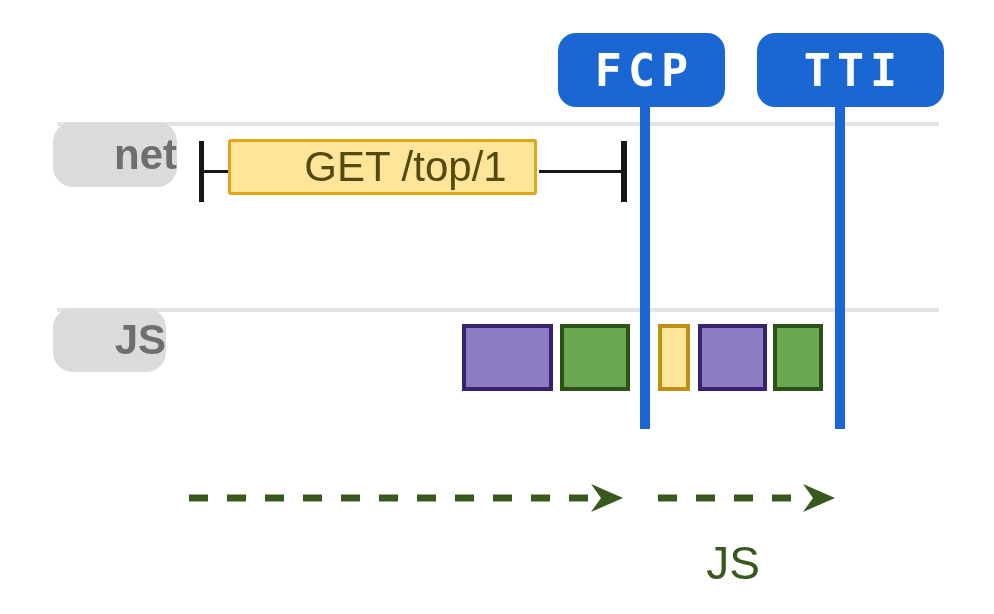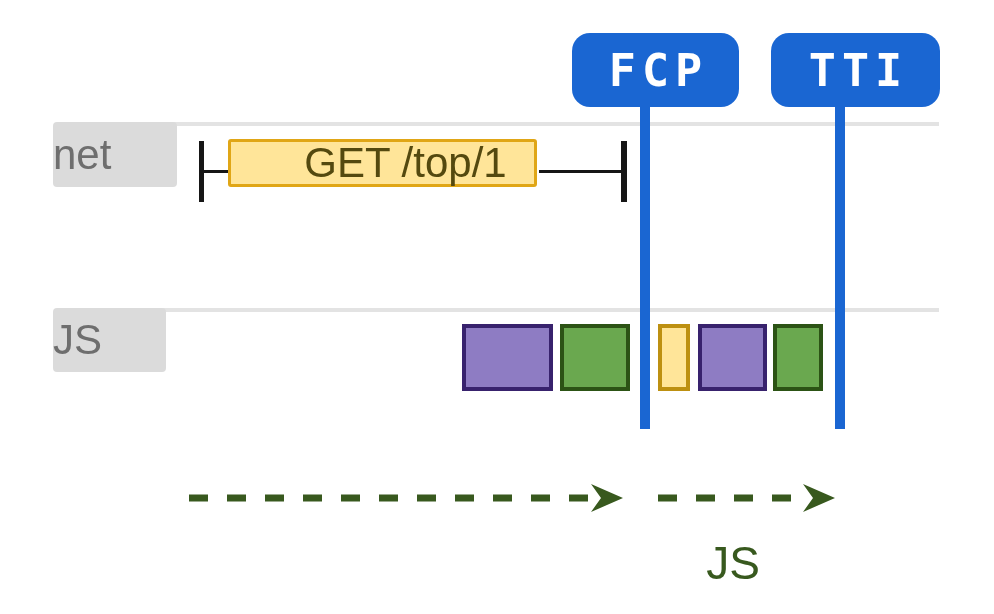--- a/index.html
+++ b/index.html
@@ -20,25 +20,26 @@
     background: var(--track-gray, #e3e3e3);
     z-index: 1;
   }
   .track-line.net { top: 122px; }
   .track-line.js  { top: 308px; }
 
   
   .track-tab {
     position: absolute;
     background: var(--tab-gray, #dbdbdb);
-    border-radius: 4px;
-    display: flex; align-items: center; justify-content: flex-start;
+    border-radius: 20px;
+    display: flex; align-items: center; justify-content: flex-end;
     color: var(--tab-text, #6e6e6e);
     font-size: 42px;
     z-index: 2;
+    font-weight: bold;
   }
   .track-tab.net { left: 53px; top: 122px; width: 124px; height: 65px; }
   .track-tab.js  { left: 53px; top: 308px; width: 113px; height: 64px; }
 
   
   .marker-line {
     position: absolute;
     top: 100px; height: 329px; width: 10px;
     background: var(--accent-blue, #1a66d2);
     z-index: 3;
@@ -53,45 +54,44 @@
     background: var(--accent-blue, #1a66d2);
     border-radius: 18px;
     display: flex; align-items: center; justify-content: center;
     color: #ffffff;
     font-family: "DejaVu Sans Mono", monospace;
     font-weight: bold;
     font-size: 45px;
     letter-spacing: 6px;
     text-indent: 6px;
     z-index: 5;
-    margin-left: 14px;
   }
   .marker-badge.fcp { left: 558px; width: 167px; }
-  .marker-badge.tti { left: 757px; width: 169px; }
+  .marker-badge.tti { left: 757px; width: 187px; }
 
   
   .tick {
     position: absolute;
     top: 141px; height: 61px;
     background: var(--tick-black, #161616);
     z-index: 4;
   }
   .tick.start { left: 199px; width: 5px; }
   .tick.end   { left: 621px; width: 6px; }
   .connector {
     position: absolute;
     top: 170px; height: 3px;
     background: var(--tick-black, #161616);
     z-index: 3;
   }
   .connector.left  { left: 203px; width: 26px; }
   .connector.right { left: 539px; width: 83px; }
   .request-bar {
     position: absolute;
-    left: 228px; top: 139px; width: 309px; height: 48px;
+    left: 228px; top: 139px; width: 309px; height: 56px;
     box-sizing: border-box;
     background: var(--yellow-fill, #ffe599);
     border: 3px solid var(--yellow-border, #e0a616);
     border-radius: 3px;
     display: flex; align-items: center; justify-content: center;
     color: var(--request-text, #54490f);
     font-size: 42px;
     z-index: 4;
     padding-left: 46px;
   }

